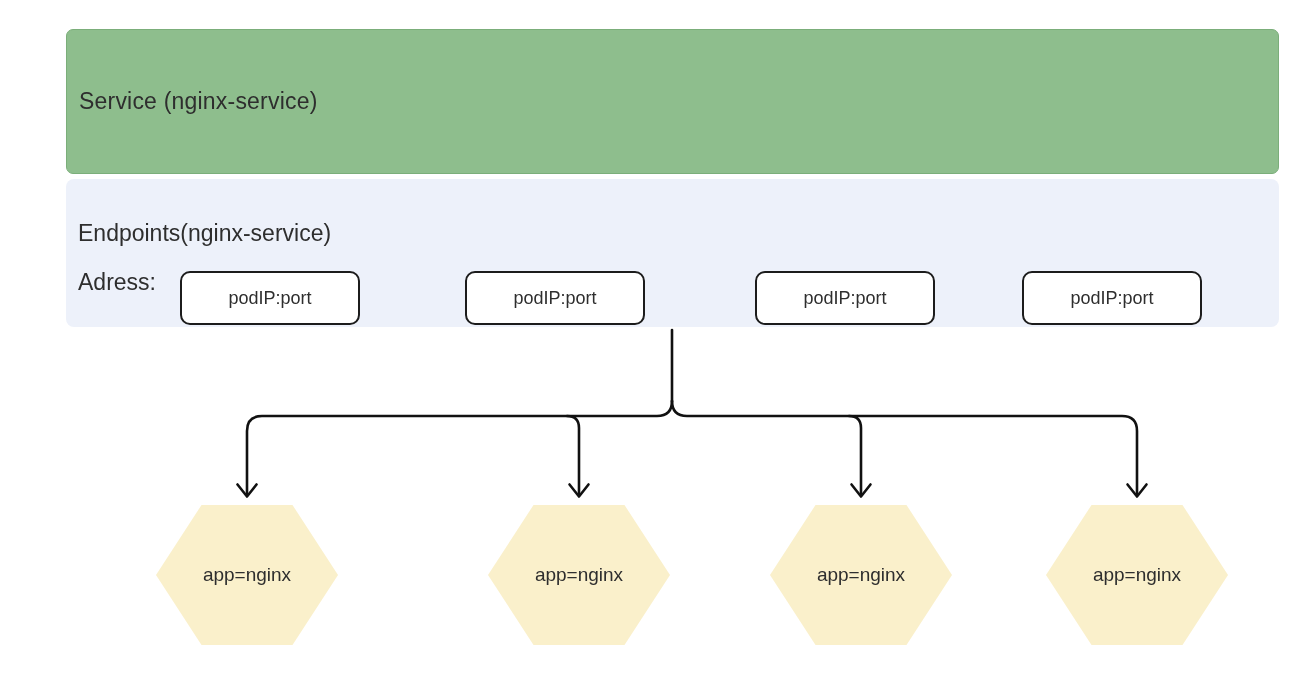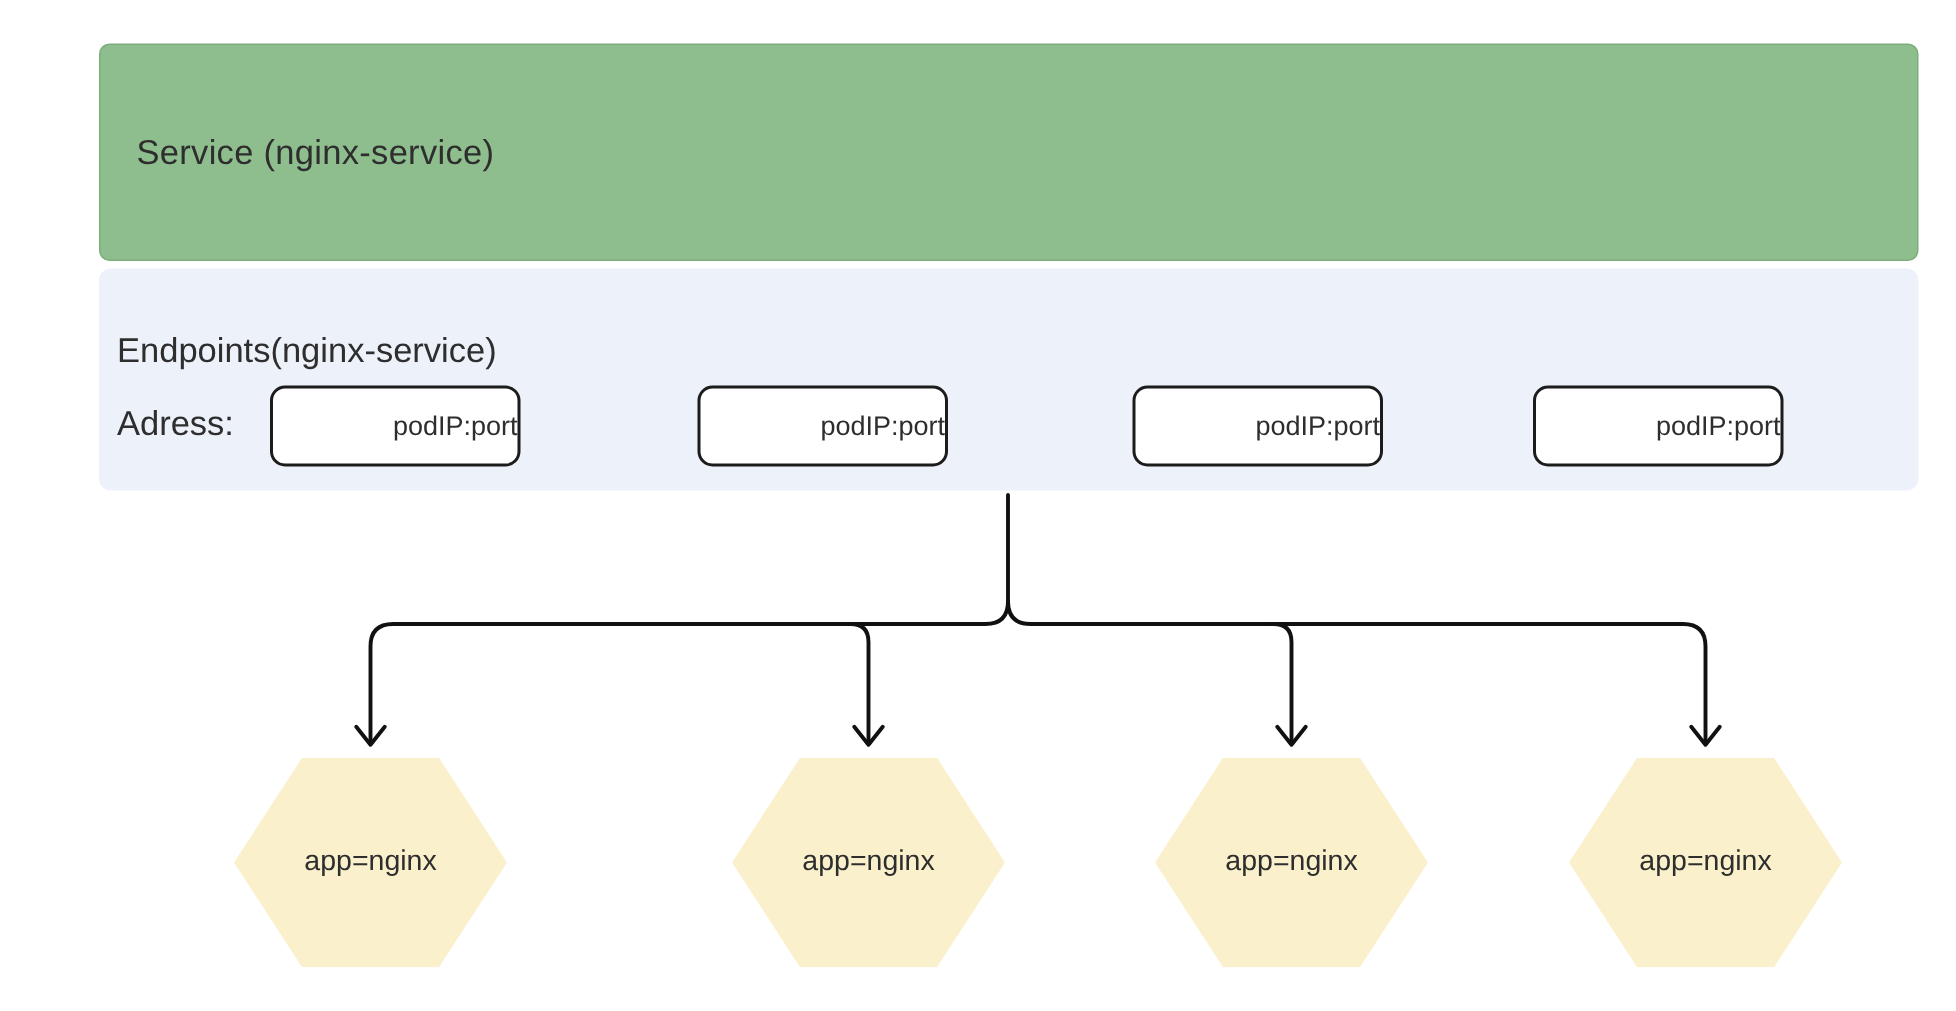--- a/index.html
+++ b/index.html
@@ -26,21 +26,21 @@
     height: 145px;
     background: var(--service-fill, #8ebe8d);
     border: 1px solid var(--service-border, #7bae7a);
     border-radius: 7px;
     box-sizing: border-box;
     display: flex;
     align-items: center;
   }
   .service-box .label {
     font-size: 23px;
-    padding-left: 24px;
+    padding-left: 12px;
     letter-spacing: 0.2px;
   }
 
   
   .endpoints-box {
     position: absolute;
     left: 66px;
     top: 179px;
     width: 1213px;
     height: 148px;
@@ -59,30 +59,30 @@
     position: absolute;
     left: 12px;
     top: 76px;
     height: 54px;
     display: flex;
     align-items: center;
     font-size: 23px;
   }
   .addr-box {
     position: absolute;
-    top: 78px;
+    top: 92px;
     height: 54px;
-    width: 167px;
+    width: 180px;
     background: var(--address-box-fill, #ffffff);
     border: 2.5px solid var(--address-box-border, #1c1c1c);
     border-radius: 10px;
     box-sizing: border-box;
     display: flex;
     align-items: center;
-    justify-content: flex-end;
+    justify-content: center;
     font-size: 18px;
   }
   .addr-box.b1 { left: 114px; }
   .addr-box.b2 { left: 399px; }
   .addr-box.b3 { left: 689px; }
   .addr-box.b4 { left: 956px; }
 
   
   .connectors {
     position: absolute;

